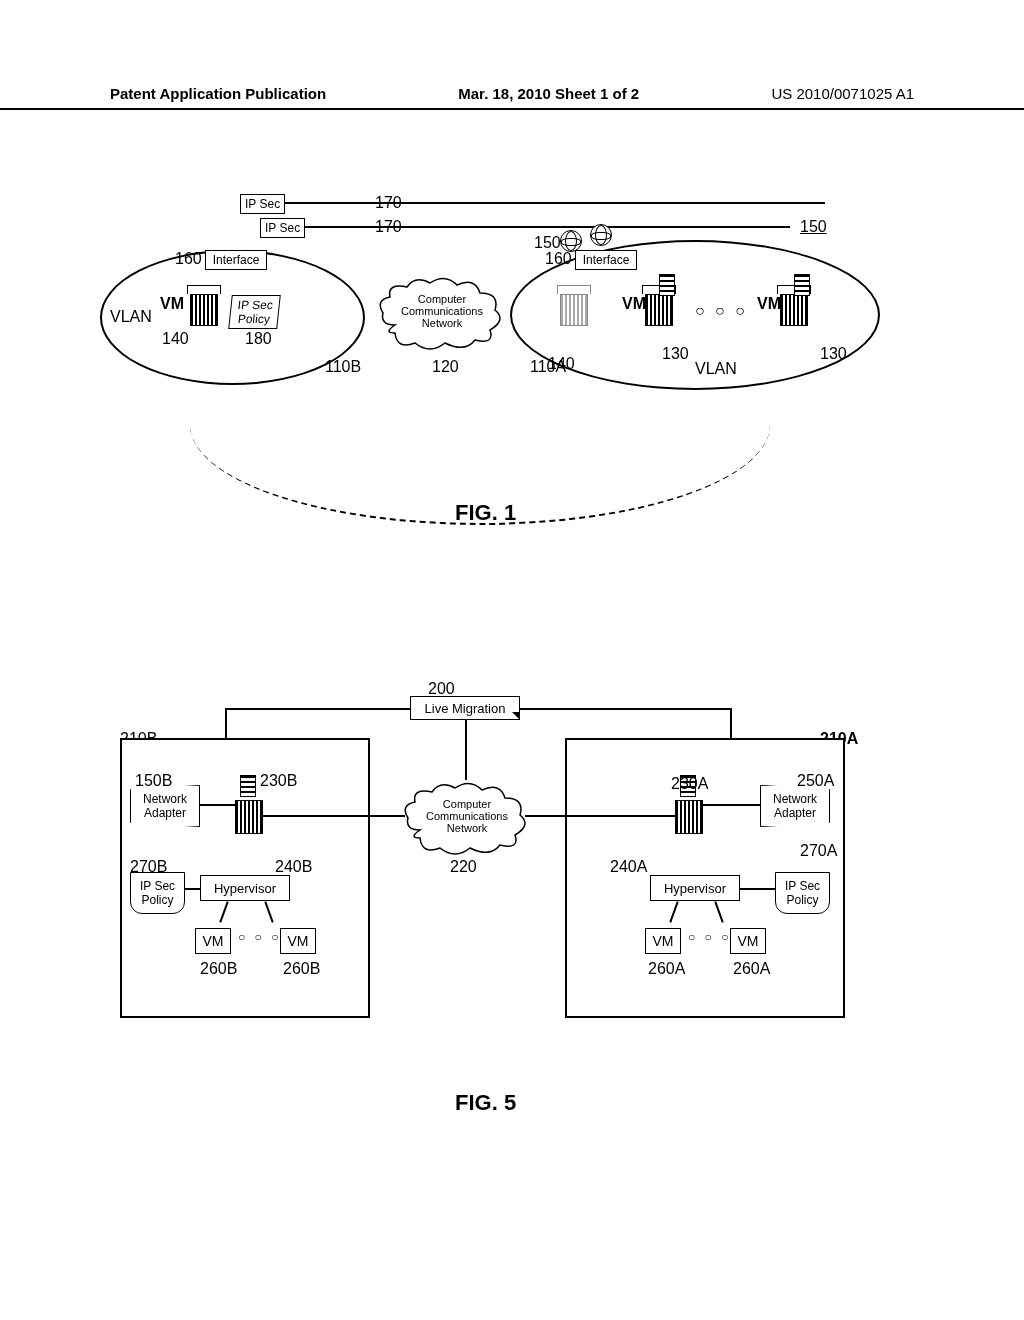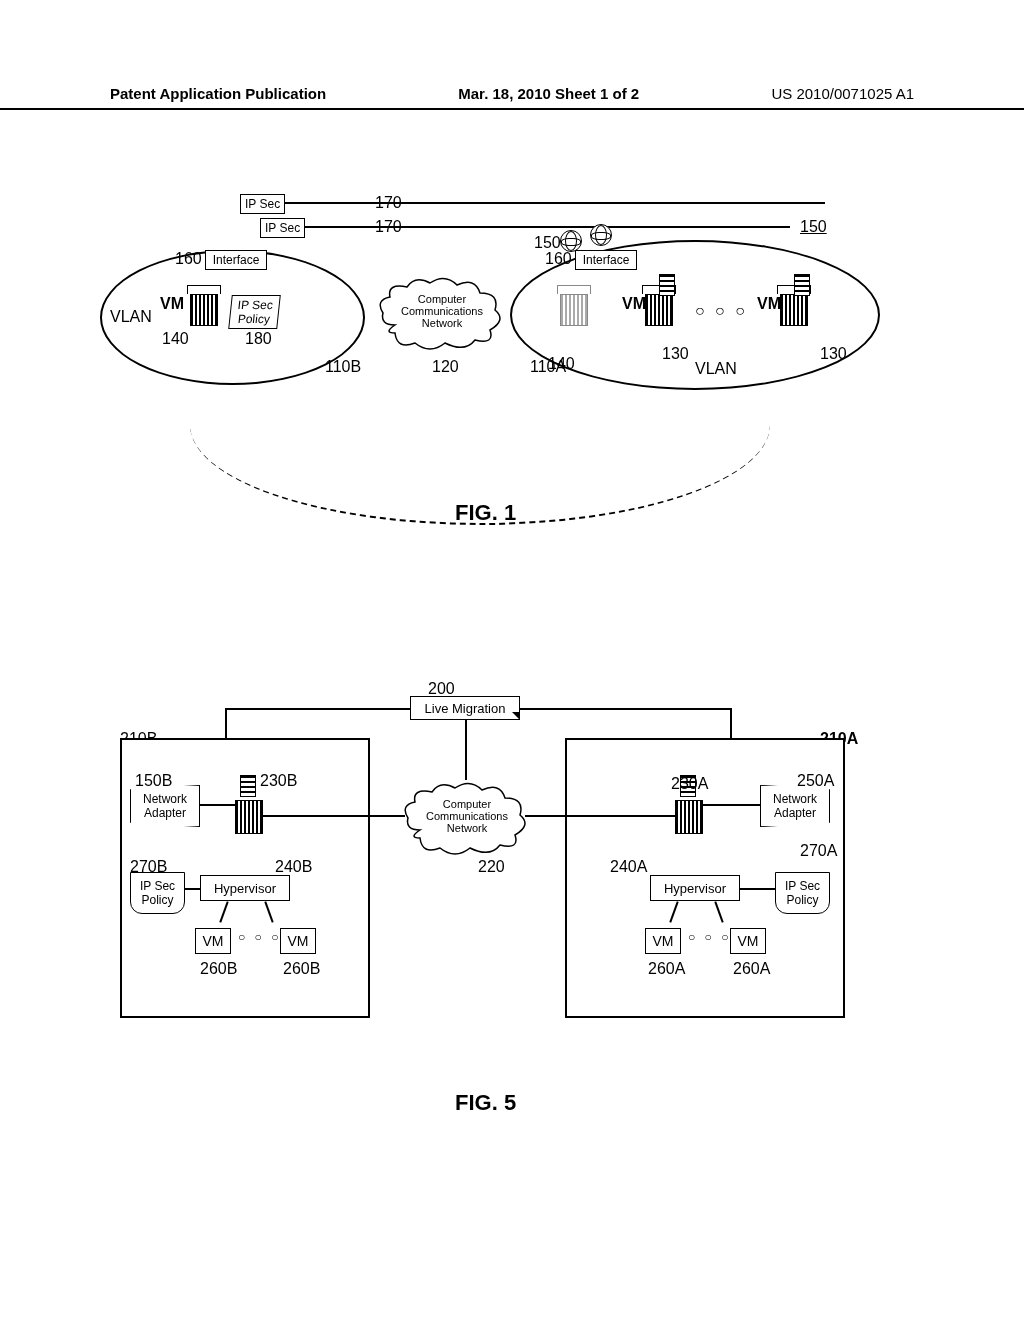--- a/index.html
+++ b/index.html
@@ -291,21 +291,21 @@
   <div class="bigbox" style="top:58px;left:445px;width:280px;height:280px;"></div>
 
   <div class="cloud" style="top:100px;left:280px;">
     <svg viewBox="0 0 130 78" width="130" height="78">
       <path d="M20,50 Q5,50 8,38 Q0,25 15,22 Q12,8 32,12 Q40,0 55,8 Q70,-2 82,10 Q100,2 105,18 Q125,18 120,35 Q132,45 115,55 Q120,70 100,65 Q90,78 70,68 Q55,80 40,68 Q22,75 20,58 Q8,58 20,50 Z" fill="#fff" stroke="#000" stroke-width="1.5"></path>
     </svg>
     <div style="position:absolute;top:18px;left:18px;right:14px;font-size:11px;text-align:center;white-space:pre-line;">Computer
 Communications
 Network</div>
   </div>
-  <span class="small-label" style="top:178px;left:330px;margin-left:28px;">220</span>
+  <span class="small-label" style="top:178px;left:330px;">220</span>
   <div class="line" style="top:135px;left:250px;width:35px;"></div>
   <div class="line" style="top:135px;left:405px;width:40px;"></div>
 
   <span class="small-label" style="top:92px;left:15px;">150B</span>
   <div class="trapezoid" style="top:105px;left:10px;width:70px;height:42px;white-space:pre;">Network
 Adapter</div>
 
   <div class="server-icon" style="top:95px;left:120px;"></div>
   <span class="small-label" style="top:92px;left:140px;">230B</span>
   <div class="tower" style="top:120px;left:115px;">

